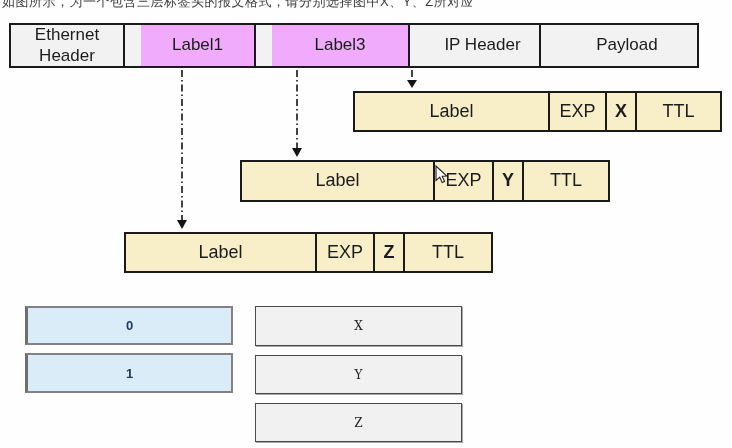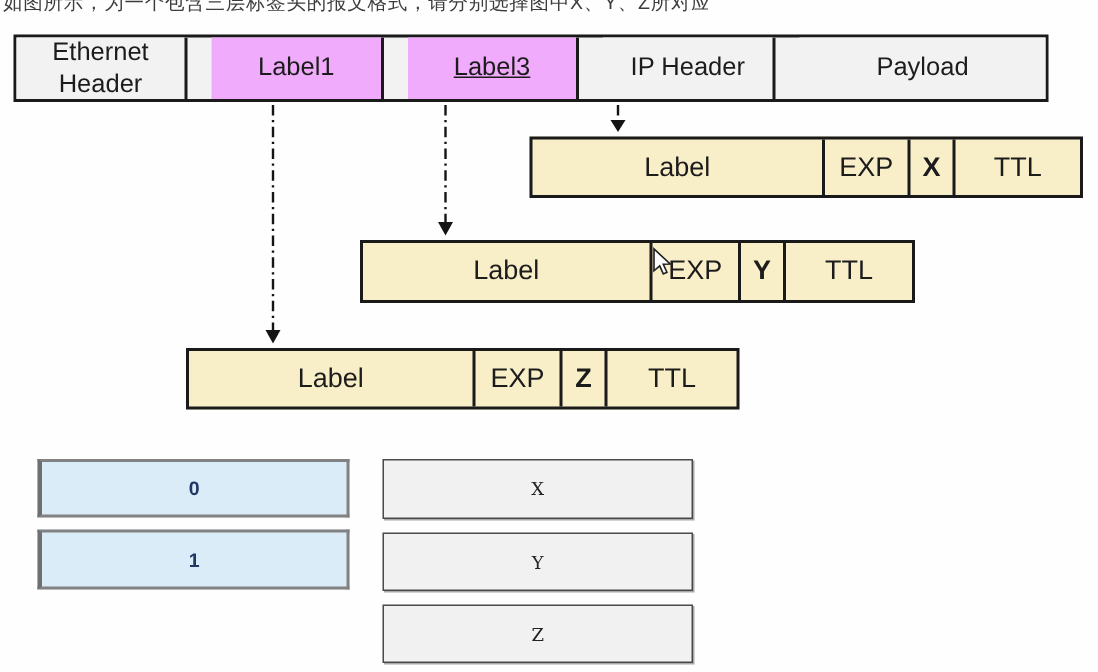--- a/index.html
+++ b/index.html
@@ -53,21 +53,21 @@
 
 <div class="stage">
 
   <div class="question-clip">
     <span>如图所示，为一个包含三层标签头的报文格式，请分别选择图中X、Y、Z所对应的取值。</span>
   </div>
 
   <div class="prow top-row">
     <div class="cell fill-hdr" style="width:114px;">Ethernet Header</div>
     <div class="cell fill-lab" style="width:115px;">Label1</div>
-    <div class="cell fill-lab" style="width:114px;text-decoration:underline;">Label3</div>
+    <div class="cell fill-lab" style="width:138px;">Label3</div>
     <div class="cell fill-hdr" style="width:115px;">IP Header</div>
     <div class="cell fill-hdr" style="flex:1;">Payload</div>
   </div>
 
   <div class="prow lab-row row1">
     <div class="cell" style="width:195px;">Label</div>
     <div class="cell" style="width:57px;">EXP</div>
     <div class="cell sbit" style="width:30px;">X</div>
     <div class="cell" style="flex:1;">TTL</div>
   </div>

